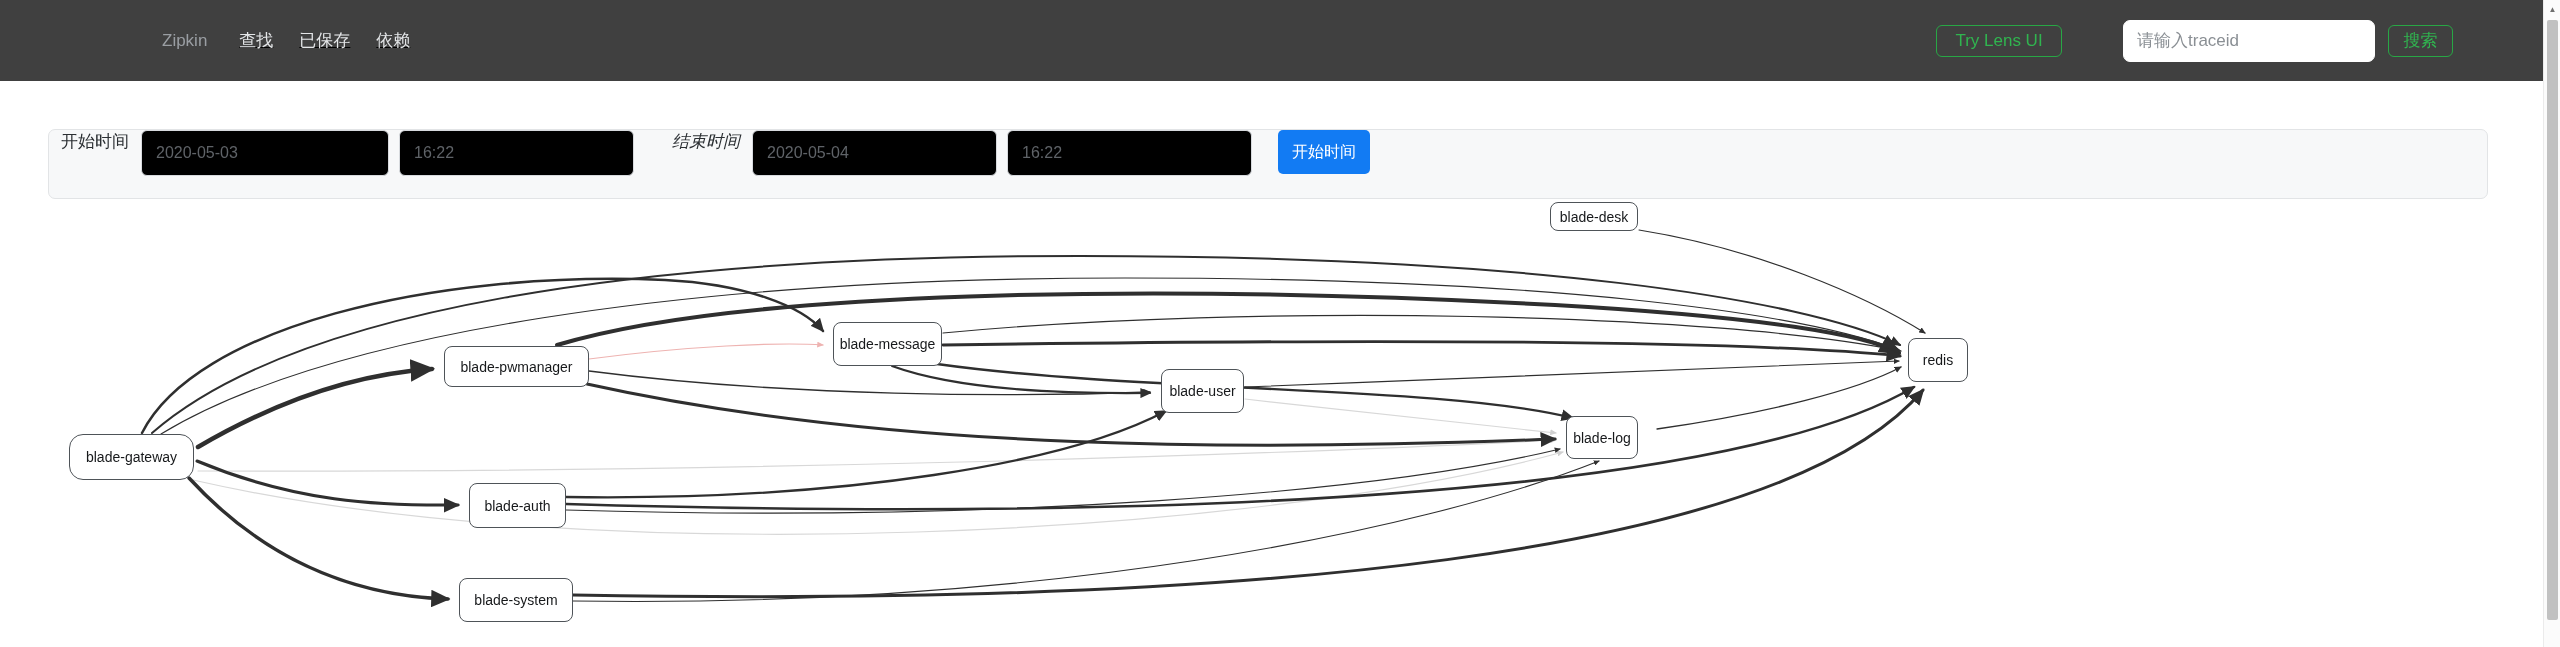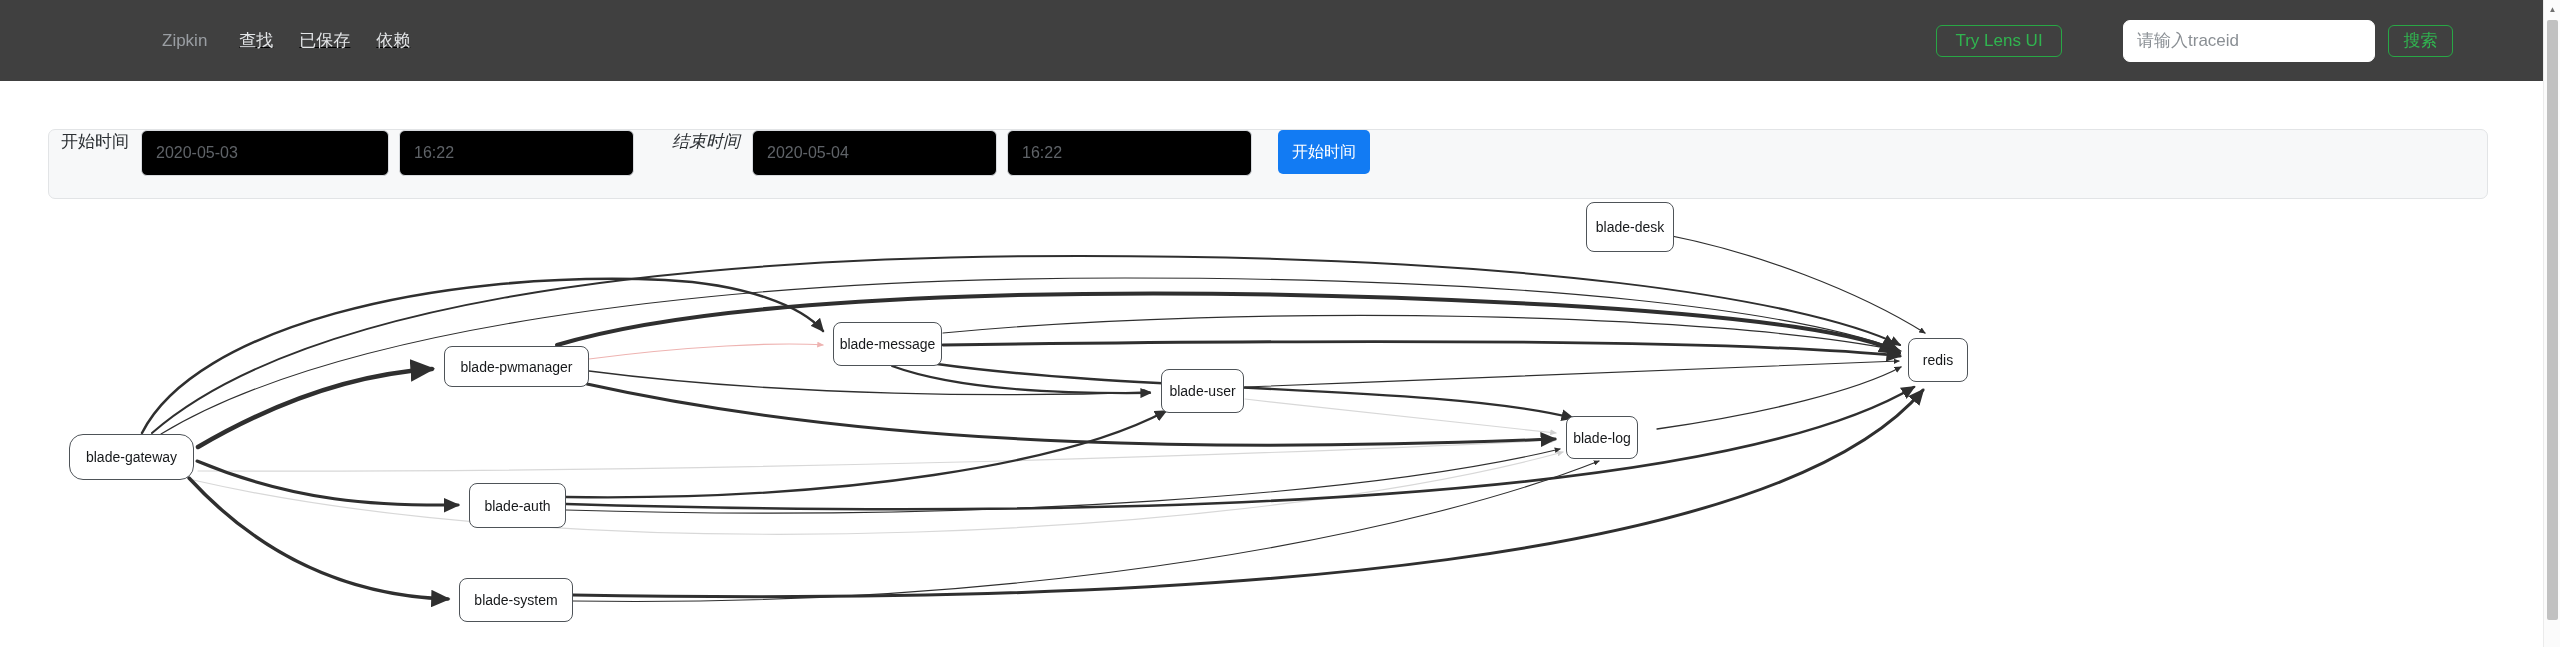--- a/index.html
+++ b/index.html
@@ -66,21 +66,21 @@
     border-radius: 8px; display: flex; align-items: center; justify-content: center;
     font-size: 14px; color: #17191b; cursor: pointer; white-space: nowrap;
   }
   .n-gateway  { left: 69px;   top: 235px; width: 125px; height: 46px; border-radius: 14px; }
   .n-pwmanager{ left: 444px;  top: 147px; width: 145px; height: 41px; }
   .n-auth     { left: 469px;  top: 284px; width: 97px;  height: 45px; }
   .n-system   { left: 459px;  top: 379px; width: 114px; height: 44px; }
   .n-message  { left: 833px;  top: 123px; width: 109px; height: 44px; }
   .n-user     { left: 1161px; top: 170px; width: 83px;  height: 44px; }
   .n-log      { left: 1566px; top: 217px; width: 72px;  height: 43px; }
-  .n-desk     { left: 1550px; top: 3px;   width: 88px;  height: 50px; margin-left: 36px; }
+  .n-desk     { left: 1550px; top: 3px;   width: 88px;  height: 29px; }
   .n-redis    { left: 1908px; top: 139px; width: 60px;  height: 44px; }
 
   
   .scrollbar {
     position: absolute; left: 2543px; top: 0; width: 17px; height: 647px;
     background: #fbfbfb; border-left: 1px solid #ebebeb;
   }
   .scroll-up {
     position: absolute; left: 0; top: 0; width: 17px; height: 18px;
     display: flex; align-items: center; justify-content: center;

